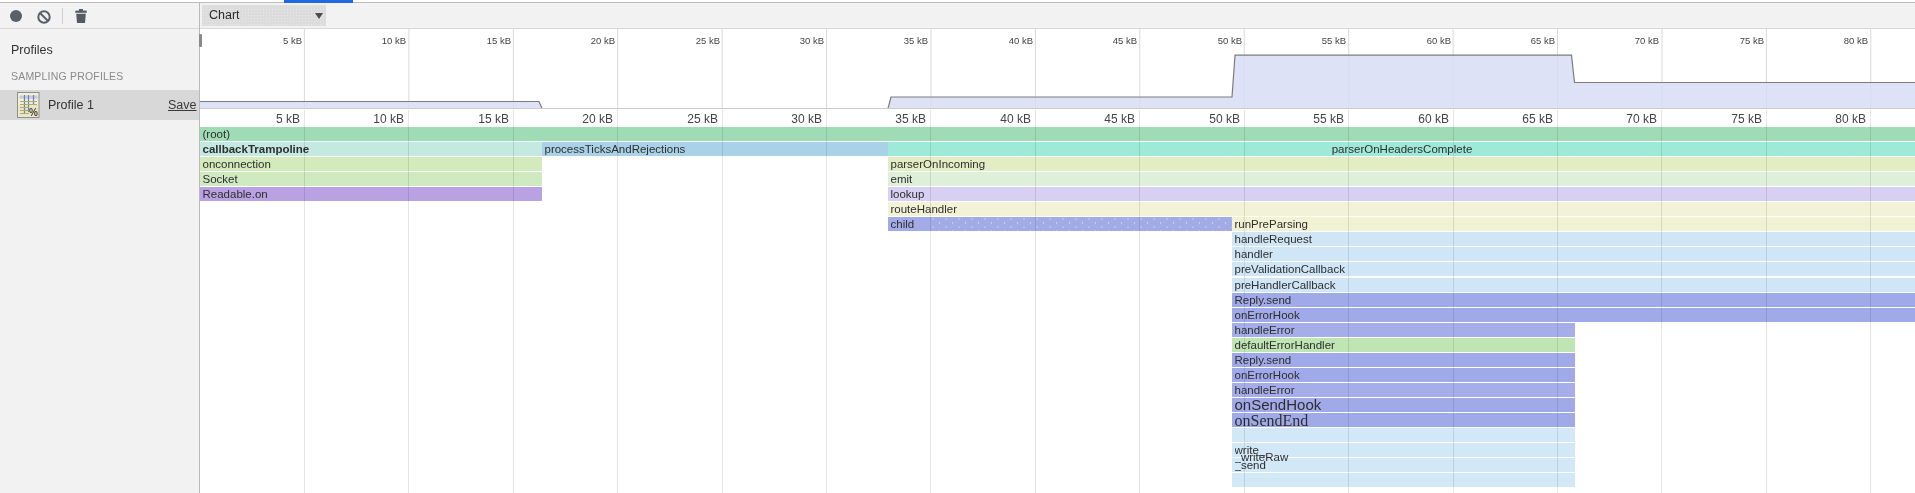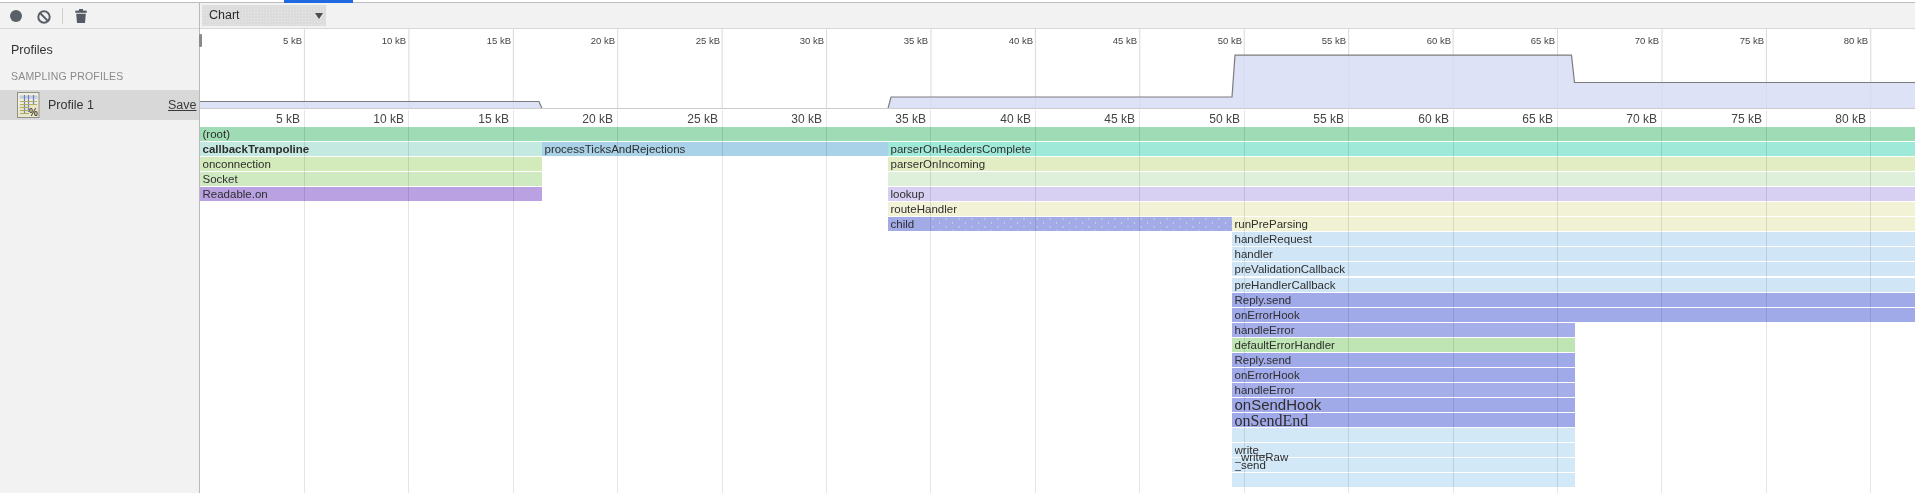--- a/index.html
+++ b/index.html
@@ -112,28 +112,29 @@
 <div class="lbl" style="right:258px;top:112px;font-size:12px;color:#444;">70 kB</div>
 <div class="lbl" style="right:153px;top:112px;font-size:12px;color:#444;">75 kB</div>
 <div class="lbl" style="right:49px;top:112px;font-size:12px;color:#444;">80 kB</div>
 <div style="left:200px;top:127px;width:1715px;height:14px;background:#9fdbb4;"></div>
 <div class="lbl" style="left:202.5px;top:127px;width:1711px;height:16px;font-size:11.5px;line-height:14px;color:#2e2e2e;overflow:hidden;">(root)</div>
 <div style="left:200px;top:142px;width:342px;height:14px;background:#c3e9e0;"></div>
 <div class="lbl" style="left:202.5px;top:142px;width:338px;height:14px;font-size:11.5px;line-height:14px;color:#2e2e2e;overflow:hidden;font-weight:bold;">callbackTrampoline</div>
 <div style="left:542px;top:142px;width:346px;height:14px;background:#a9d2e9;"></div>
 <div class="lbl" style="left:544.5px;top:142px;width:342px;height:14px;font-size:11.5px;line-height:14px;color:#2e2e2e;overflow:hidden;">processTicksAndRejections</div>
 <div style="left:888px;top:142px;width:1027px;height:14px;background:#9fe9d8;"></div>
-<div class="lbl" style="left:890.5px;top:142px;width:1023px;height:14px;font-size:11.5px;line-height:14px;color:#2e2e2e;overflow:hidden;">parserOnHeadersComplete</div>
+<div class="lbl" style="left:890.5px;top:142px;width:1023px;height:14px;font-size:11.5px;line-height:14px;color:#2e2e2e;overflow:hidden;text-align:center;">parserOnHeadersComplete</div>
 <div style="left:200px;top:157px;width:342px;height:14px;background:#d3eaba;"></div>
 <div class="lbl" style="left:202.5px;top:157px;width:338px;height:14px;font-size:11.5px;line-height:14px;color:#2e2e2e;overflow:hidden;">onconnection</div>
 <div style="left:888px;top:157px;width:1027px;height:14px;background:#e3edc4;"></div>
 <div class="lbl" style="left:890.5px;top:157px;width:1023px;height:14px;font-size:11.5px;line-height:14px;color:#2e2e2e;overflow:hidden;">parserOnIncoming</div>
 <div style="left:200px;top:172px;width:342px;height:14px;background:#cfe9c0;"></div>
 <div class="lbl" style="left:202.5px;top:172px;width:338px;height:14px;font-size:11.5px;line-height:14px;color:#2e2e2e;overflow:hidden;">Socket</div>
 <div style="left:888px;top:172px;width:1027px;height:14px;background:#dff0da;"></div>
+<div class="lbl" style="left:890.5px;top:172px;width:1023px;height:14px;font-size:11.5px;line-height:14px;color:#2e2e2e;overflow:hidden;">emit</div>
 <div style="left:200px;top:187px;width:342px;height:14px;background:#b9a1e2;"></div>
 <div class="lbl" style="left:202.5px;top:187px;width:338px;height:14px;font-size:11.5px;line-height:14px;color:#2e2e2e;overflow:hidden;">Readable.on</div>
 <div style="left:888px;top:187px;width:1027px;height:14px;background:#d7d0f2;"></div>
 <div class="lbl" style="left:890.5px;top:187px;width:1023px;height:14px;font-size:11.5px;line-height:14px;color:#2e2e2e;overflow:hidden;">lookup</div>
 <div style="left:888px;top:202px;width:1027px;height:14px;background:#f2f2d6;"></div>
 <div class="lbl" style="left:890.5px;top:202px;width:1023px;height:14px;font-size:11.5px;line-height:14px;color:#2e2e2e;overflow:hidden;">routeHandler</div>
 <div style="left:888px;top:217px;width:344px;height:14px;background:#a3abe6;"></div>
 <div class="lbl" style="left:890.5px;top:217px;width:340px;height:14px;font-size:11.5px;line-height:14px;color:#2e2e2e;overflow:hidden;">child</div>
 <div style="left:1232px;top:217px;width:683px;height:14px;background:#f1f1d3;"></div>
 <div class="lbl" style="left:1234.5px;top:217px;width:679px;height:14px;font-size:11.5px;line-height:14px;color:#2e2e2e;overflow:hidden;">runPreParsing</div>

